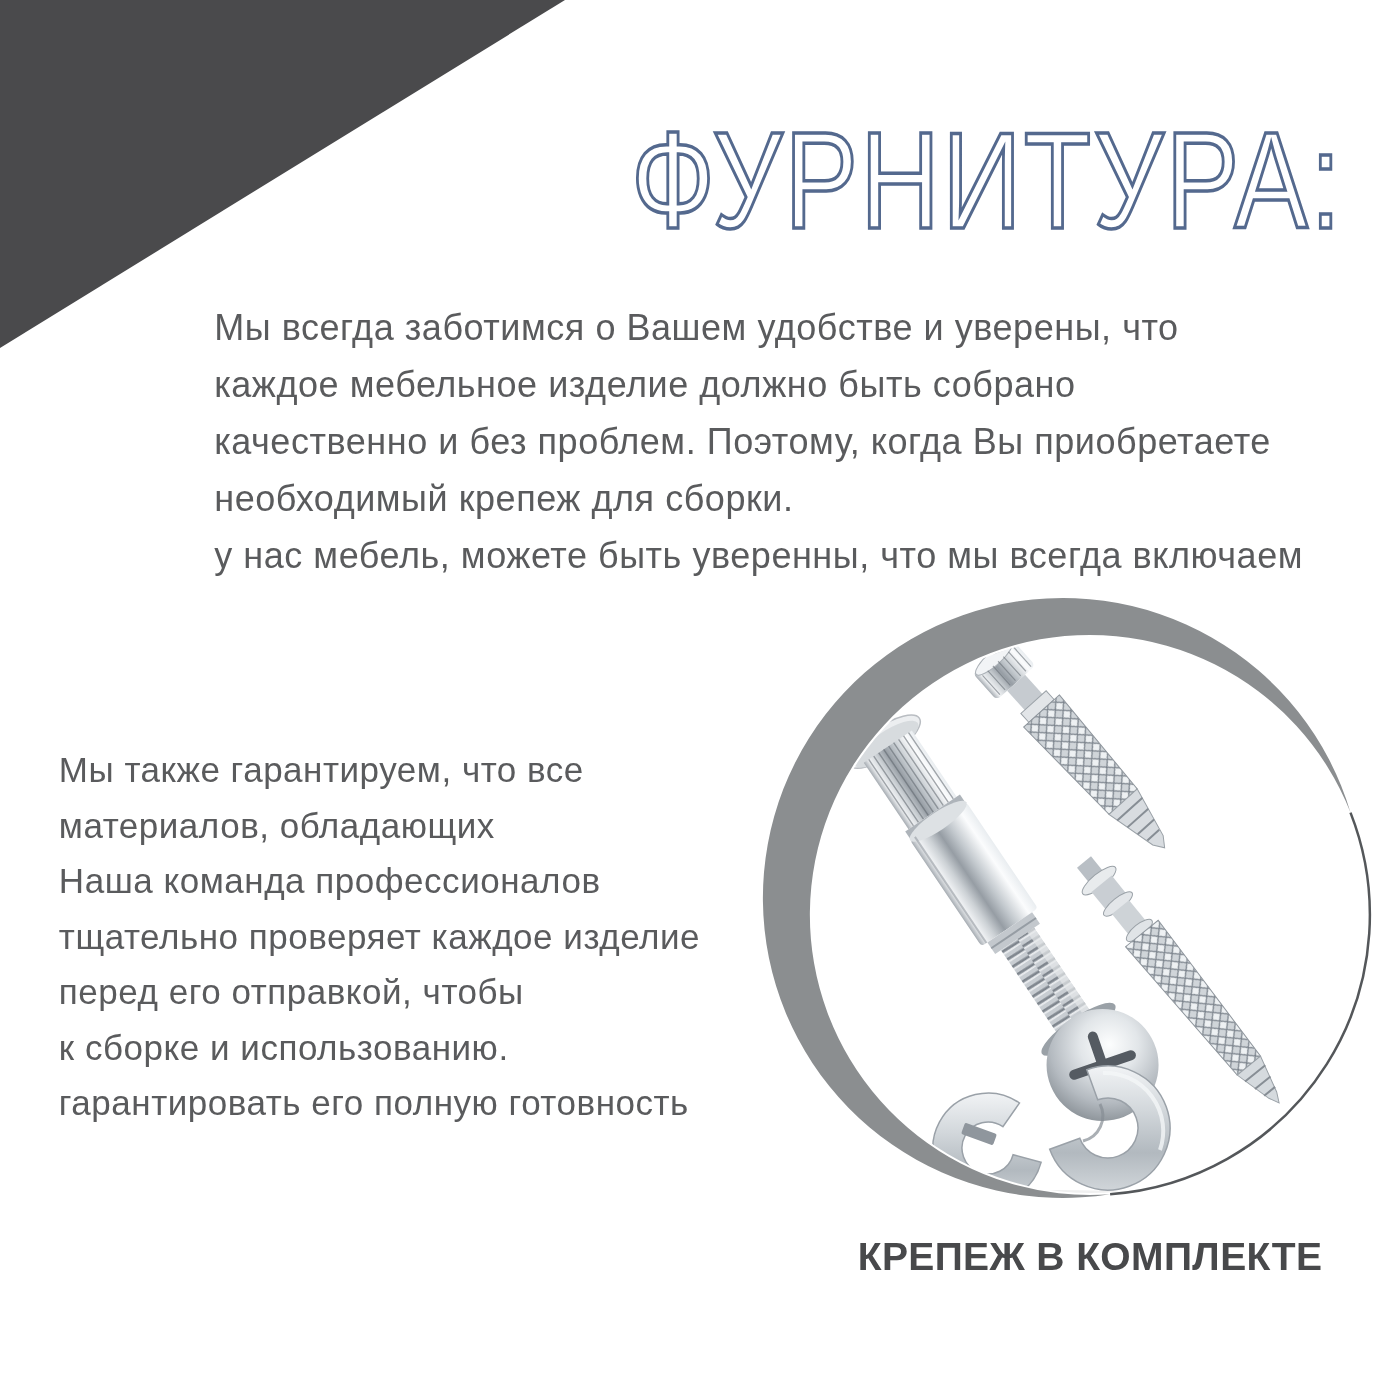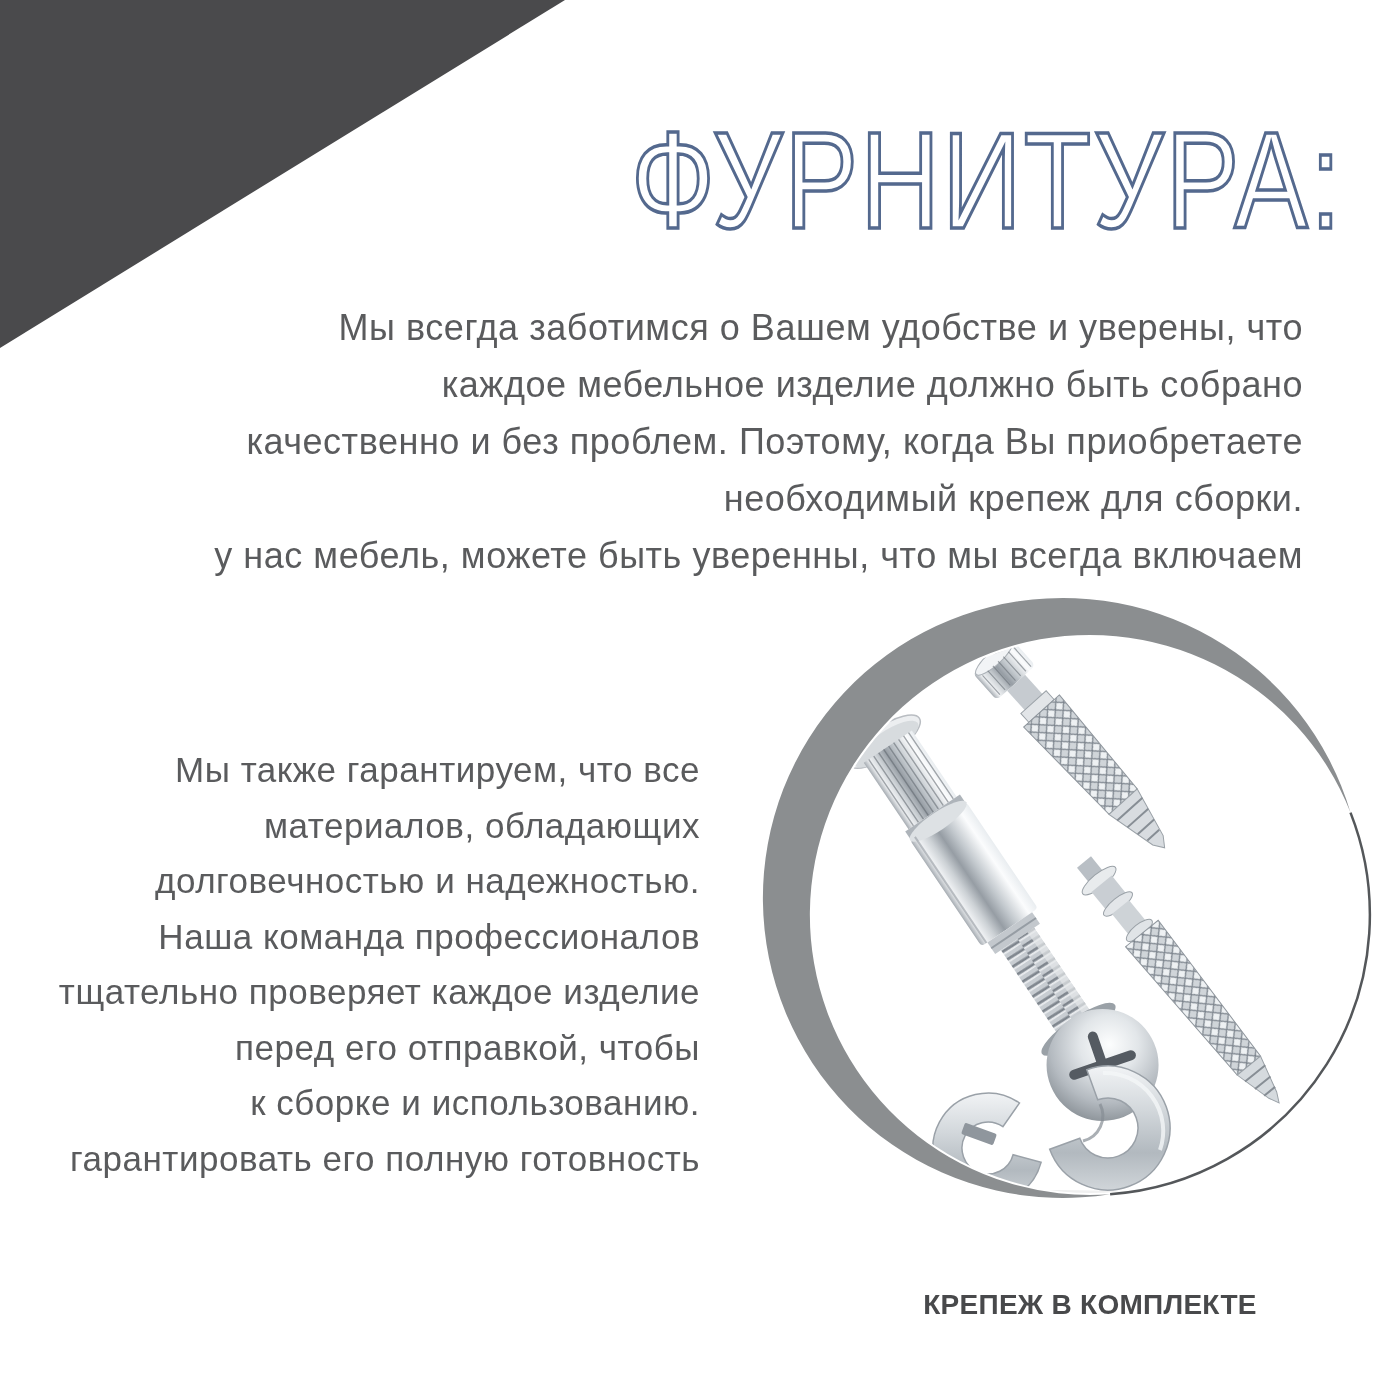--- a/index.html
+++ b/index.html
@@ -3,26 +3,26 @@
 <meta charset="utf-8">
 <style>
   html,body{margin:0;padding:0;background:#ffffff;}
   .page{position:relative;width:1400px;height:1400px;background:#ffffff;overflow:hidden;
         font-family:"Liberation Sans","DejaVu Sans",sans-serif;}
   .decor{position:absolute;left:0;top:0;width:1400px;height:1400px;}
   .title{position:absolute;top:111px;right:57px;margin:0;font-size:138px;line-height:1;
          font-weight:400;letter-spacing:.02em;color:transparent;
          -webkit-text-stroke:3.5px #54698e;text-stroke:3.5px #54698e;
          transform:scaleX(.8);transform-origin:right top;white-space:nowrap;}
-  .para{position:absolute;text-align:right;color:#5a5b5d;white-space:nowrap;}
+  .para{position:absolute;color:#5a5b5d;white-space:nowrap;}
   .para .line{display:block;}
   .intro{right:97px;top:299px;font-size:36px;line-height:57px;letter-spacing:.015em;}
   .guarantee{right:700px;top:742px;font-size:35px;line-height:55.5px;letter-spacing:.015em;margin-left:33px;}
   .caption{position:absolute;left:836px;top:1234px;width:508px;text-align:center;
-           font-size:28px;line-height:46px;font-weight:700;letter-spacing:.01em;color:#48494b;margin-top:48px;}
+           font-size:39px;line-height:46px;font-weight:700;letter-spacing:.01em;color:#48494b;}
 </style>
 </head>
 <body>
 
 <div class="page">
 
   <svg class="decor" viewBox="0 0 1400 1400">
     <defs>
       <linearGradient id="chrome" x1="0" y1="0" x2="0" y2="1">
         <stop offset="0" stop-color="#e9edf0"></stop>
@@ -130,21 +130,20 @@
       <div class="line">Мы всегда заботимся о Вашем удобстве и уверены, что</div>
       <div class="line">каждое мебельное изделие должно быть собрано</div>
       <div class="line">качественно и без проблем. Поэтому, когда Вы приобретаете</div>
       <div class="line">необходимый крепеж для сборки.</div>
       <div class="line">у нас мебель, можете быть уверенны, что мы всегда включаем</div>
     </div>
 
   <div class="para guarantee">
       <div class="line">Мы также гарантируем, что все</div>
       <div class="line">материалов, обладающих</div>
-      <div class="line">долговечностью и надежностью.</div>
       <div class="line">Наша команда профессионалов</div>
       <div class="line">тщательно проверяет каждое изделие</div>
       <div class="line">перед его отправкой, чтобы</div>
       <div class="line">к сборке и использованию.</div>
       <div class="line">гарантировать его полную готовность</div>
     </div>
 
   <div class="caption">КРЕПЕЖ В КОМПЛЕКТЕ</div>
 
 </div>

